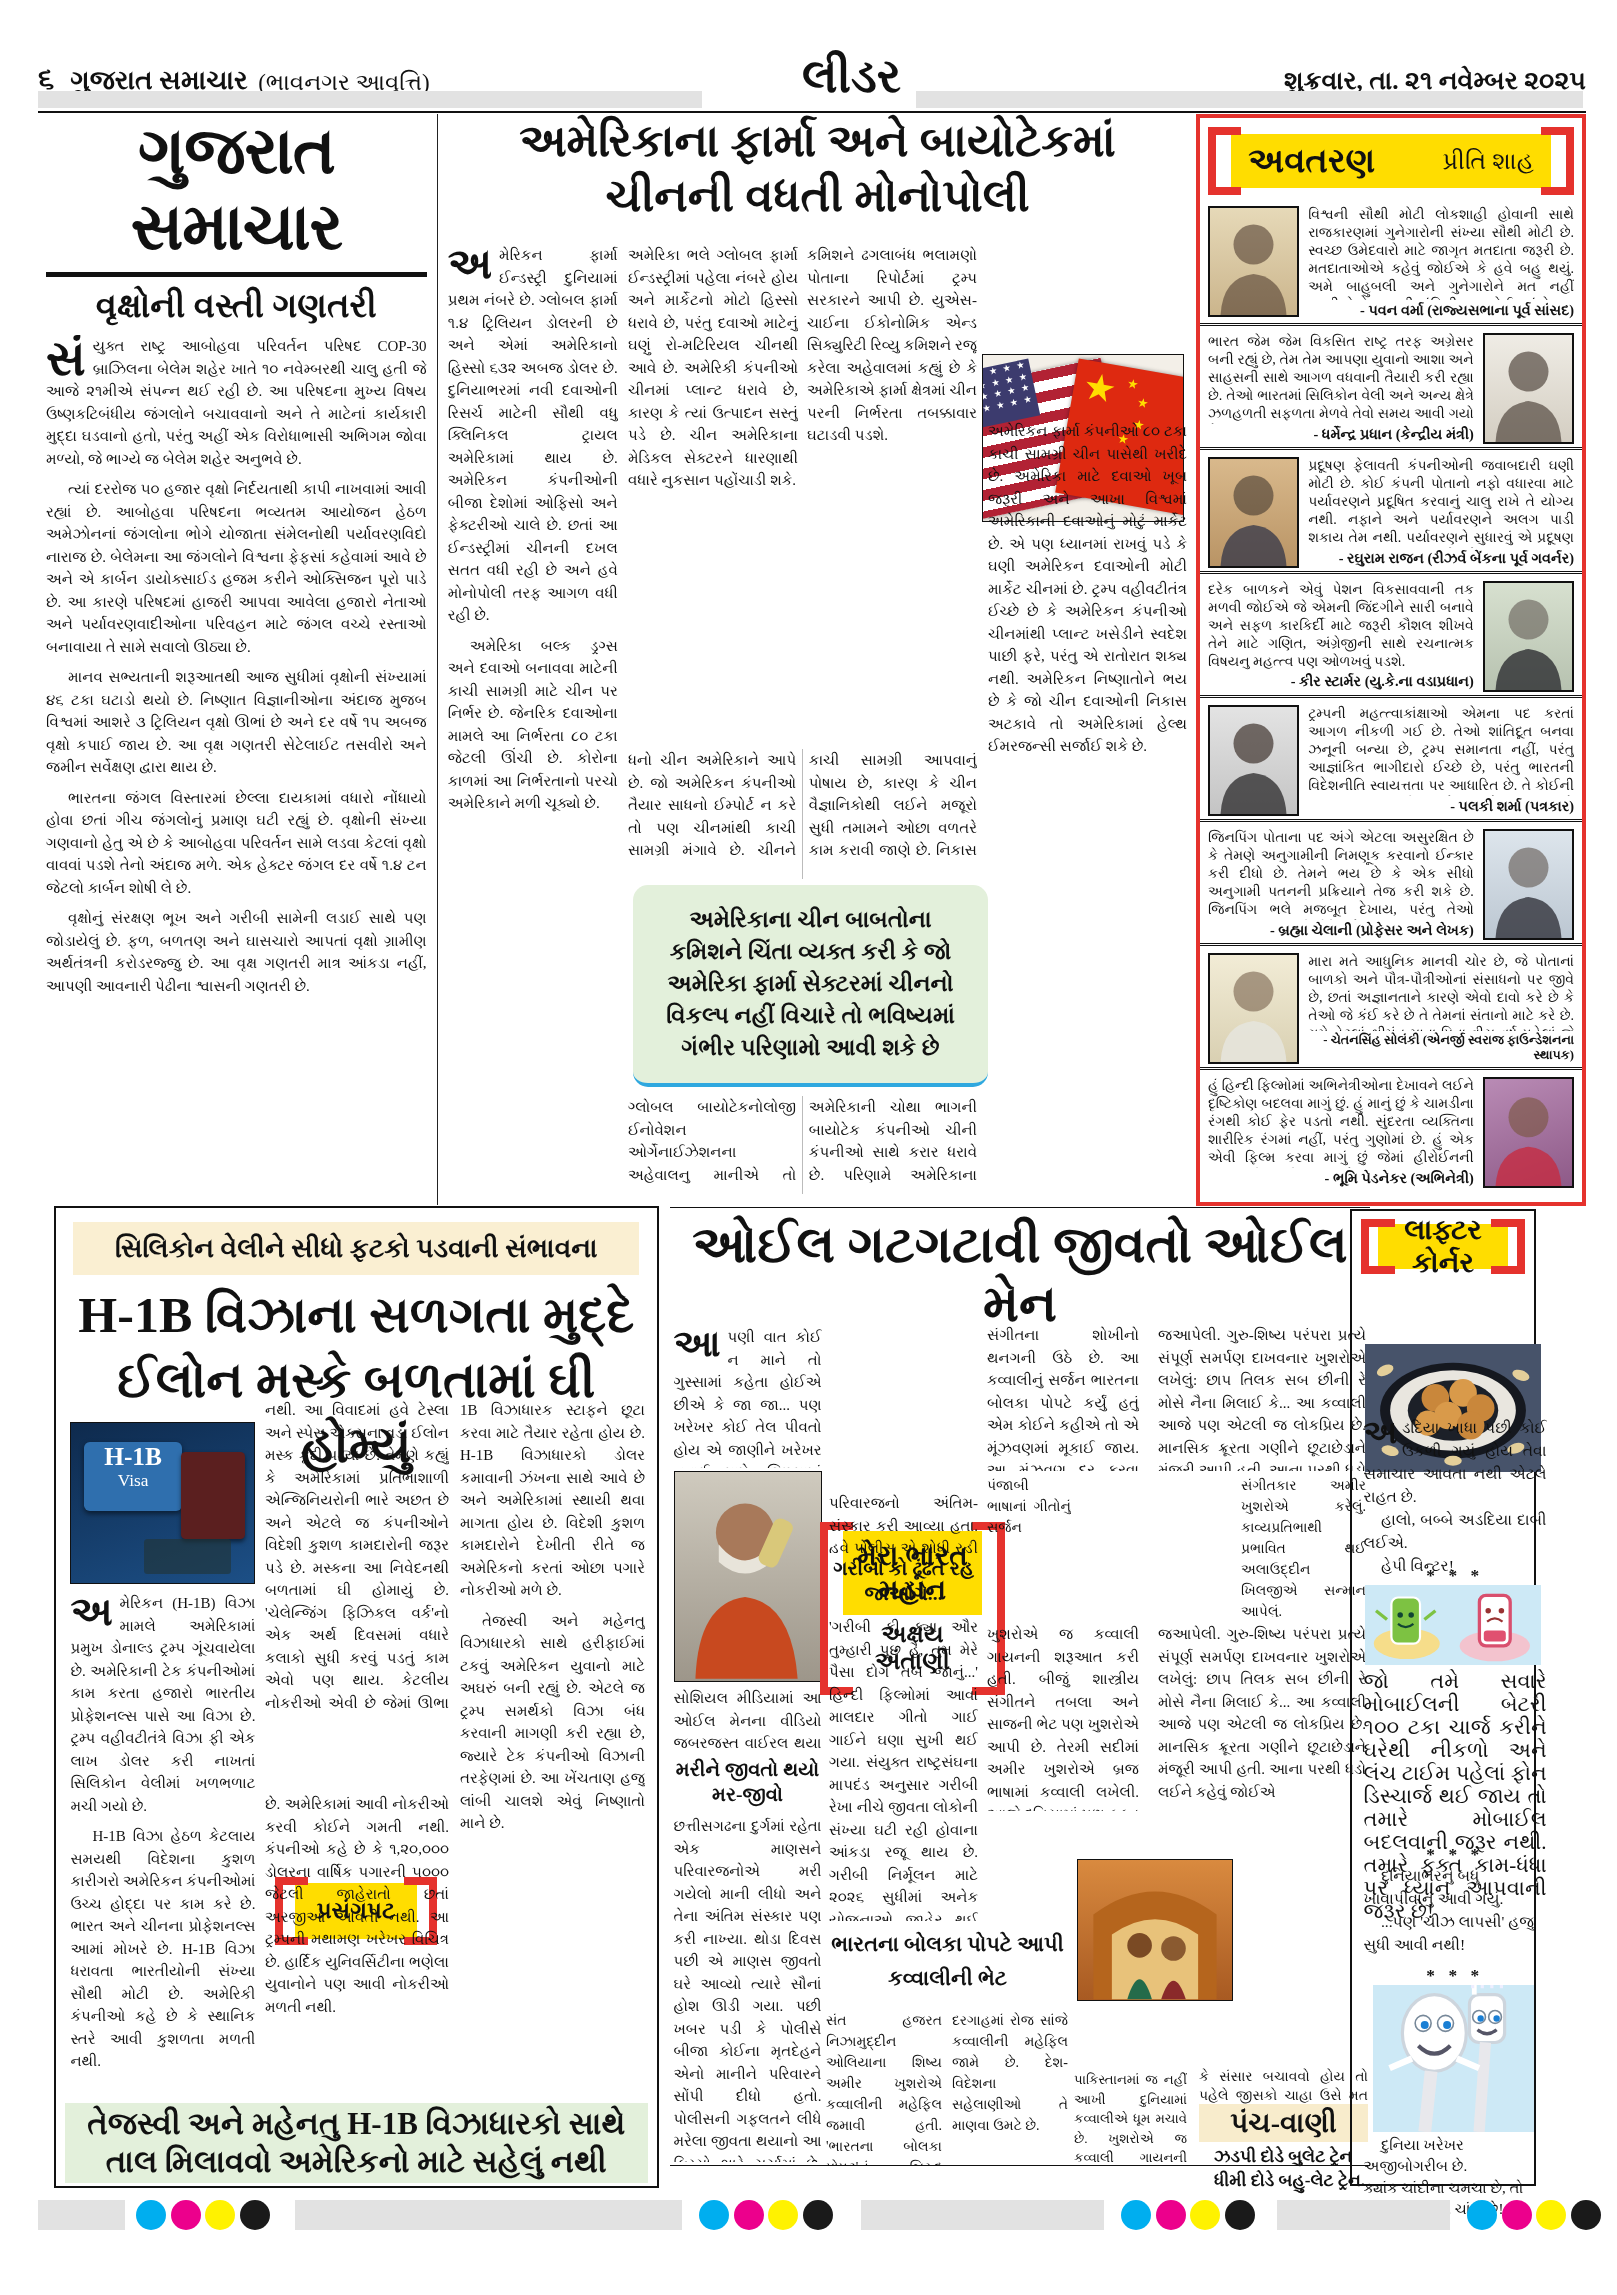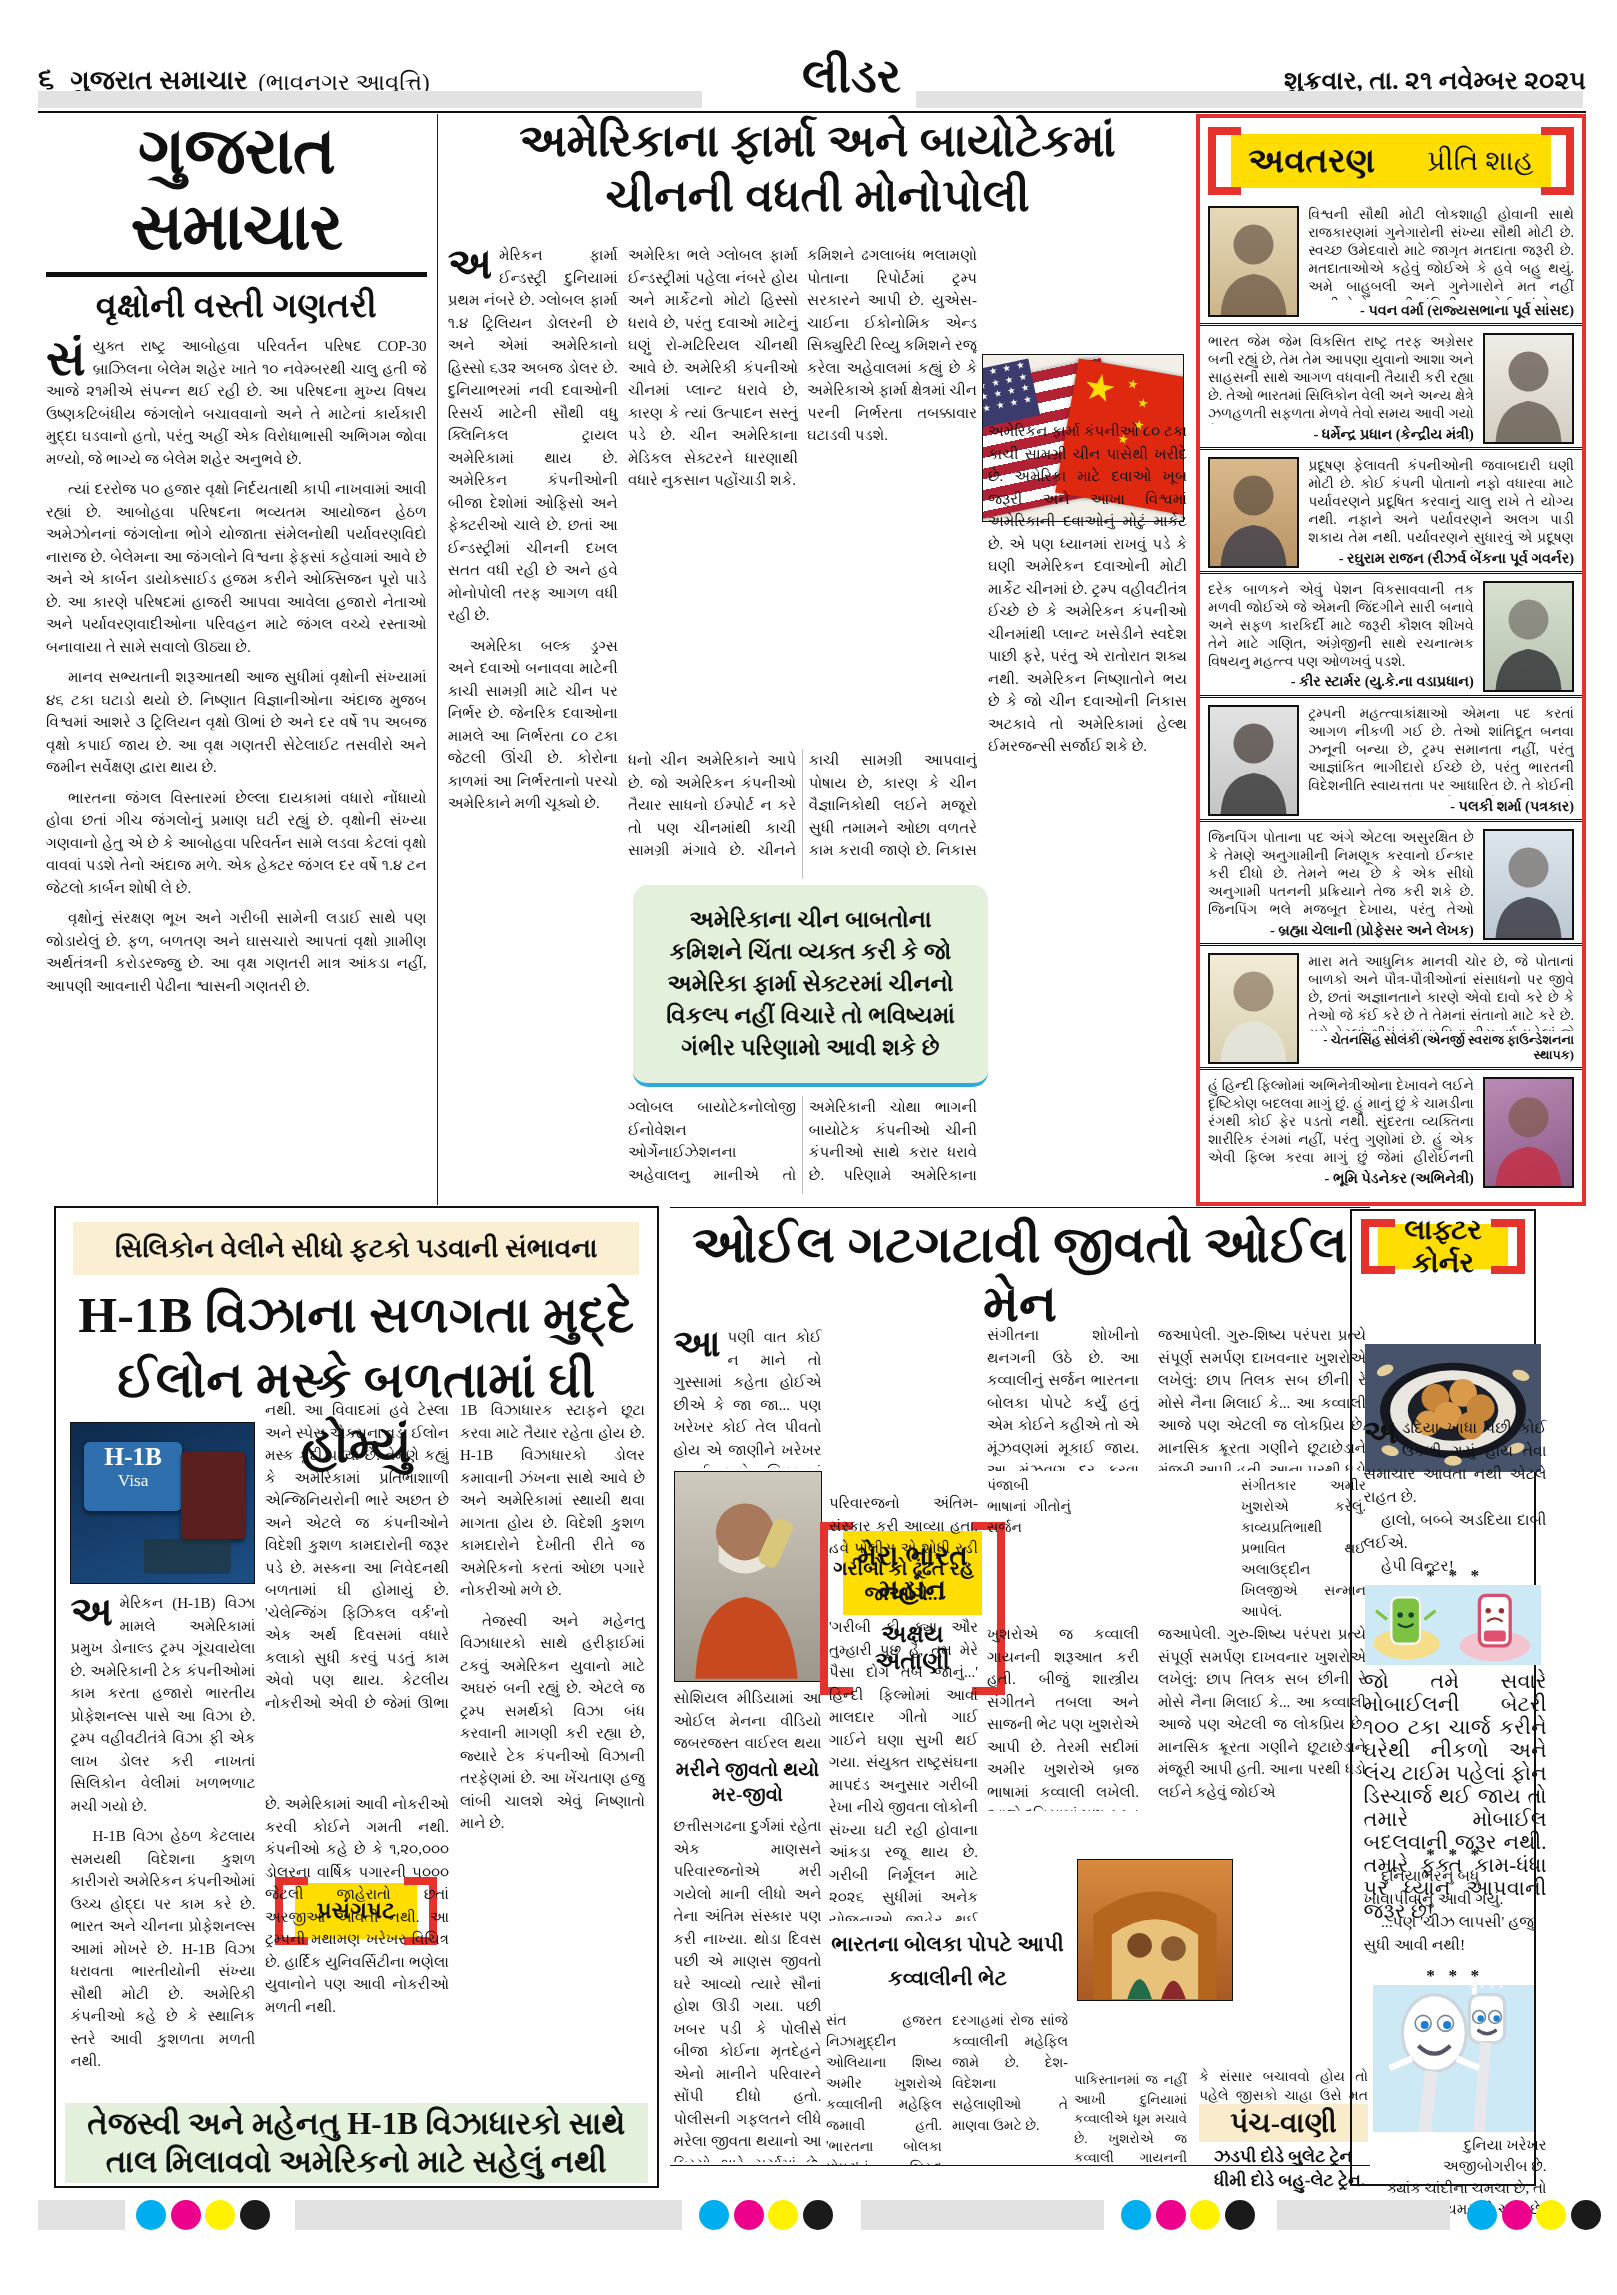--- a/index.html
+++ b/index.html
@@ -103,21 +103,21 @@
       <div style="font-size:23px;line-height:32px;font-weight:bold;text-align:center;">અમેરિકાના ચીન બાબતોના કમિશને ચિંતા વ્યક્ત કરી કે જો અમેરિકા ફાર્મા સેક્ટરમાં ચીનનો વિકલ્પ નહીં વિચારે તો ભવિષ્યમાં ગંભીર પરિણામો આવી શકે છે</div>
     </div>
     <div class="bt abs cols2" style="left:186px;top:982px;width:349px;height:98px;">ગ્લોબલ બાયોટેકનોલોજી ઈનોવેશન ઓર્ગેનાઈઝેશનના અહેવાલનુ માનીએ તો અમેરિકાની ચોથા ભાગની બાયોટેક કંપનીઓ ચીની કંપનીઓ સાથે કરાર ધરાવે છે. પરિણામે અમેરિકાના વિકલ્પે વિકસિત દેશો અન્ય દેશોની દવા કંપનીઓ તરફ નજર દોડાવી રહ્યા છે.</div>
     <div class="bt abs" style="left:546px;top:306px;width:199px;height:774px;">અમેરિકન ફાર્મા કંપનીઓ ૮૦ ટકા કાચી સામગ્રી ચીન પાસેથી ખરીદે છે. અમેરિકા માટે દવાઓ ખૂબ જરૂરી અને આખા વિશ્વમાં અમેરિકાની દવાઓનું મોટું માર્કેટ છે. એ પણ ધ્યાનમાં રાખવું પડે કે ઘણી અમેરિકન દવાઓની મોટી માર્કેટ ચીનમાં છે. ટ્રમ્પ વહીવટીતંત્ર ઈચ્છે છે કે અમેરિકન કંપનીઓ ચીનમાંથી પ્લાન્ટ ખસેડીને સ્વદેશ પાછી ફરે, પરંતુ એ રાતોરાત શક્ય નથી. અમેરિકન નિષ્ણાતોને ભય છે કે જો ચીન દવાઓની નિકાસ અટકાવે તો અમેરિકામાં હેલ્થ ઈમરજન્સી સર્જાઈ શકે છે.</div>
   </div>
 
   <div class="abs qpanel" style="left:1196px;top:114px;width:390px;height:1092px;">
     <div class="bframe" style="margin:9.2px 8px 3.5px;height:68px;">
       <div class="ybox" style="height:100%;display:flex;align-items:center;justify-content:space-between;padding:0 17.3px;">
         <span style="font-size:34px;font-weight:bold;">અવતરણ</span>
-        <span style="font-size:28px;font-weight:normal;">પ્રીતિ શાહ</span>
+        <span style="font-size:24px;font-weight:normal;">પ્રીતિ શાહ</span>
       </div>
     </div>
 
     <div class="qrow">
       <div class="qflex">
         <div class="qphoto" style="background:linear-gradient(180deg,#e6d9b8,#cbb58c);">
             <svg class="photo-sil" viewBox="0 0 100 125">
               <circle cx="50" cy="42" r="23" fill="rgba(70,50,38,.55)"></circle>
               <path d="M12 125 Q14 80 50 76 Q86 80 88 125 Z" fill="rgba(70,50,38,.55)"></path>
             </svg>
@@ -402,21 +402,21 @@
         <circle cx="66" cy="20" r="4" fill="#fff" stroke="#789" stroke-width="1"></circle>
           <circle cx="67" cy="21" r="2" fill="#1a7fd4"></circle>
         <circle cx="76" cy="20" r="4" fill="#fff" stroke="#789" stroke-width="1"></circle>
           <circle cx="77" cy="21" r="2" fill="#1a7fd4"></circle>
         <path d="M65 28 Q71 33 77 28" stroke="#556" stroke-width="2" fill="none"></path>
         <path d="M62 2 L62 -6 M68 2 L68 -8 M74 2 L74 -8 M80 2 L80 -6" stroke="#eef" stroke-width="2"></path>
         <path d="M70 36 L66 92" stroke="#e8e8ec" stroke-width="7"></path>
         <path d="M24 46 L10 52 M52 46 L66 52" stroke="#fff" stroke-width="4"></path>
       </svg>
     </div>
-    <div class="abs" style="left:11.6px;top:924px;width:183px;font-size:15px;line-height:21.4px;text-align:right;">
+    <div class="abs" style="left:11.6px;top:924px;width:183px;font-size:15px;line-height:21.4px;">
       <p style="text-indent:17.3px;">દુનિયા ખરેખર અજીબોગરીબ છે.</p>
       <p>ક્યાંક ચાંદીના ચમચા છે, તો ક્યાંક ચમચાને ચાંદી છે!</p>
     </div>
   </div>
 
   <div class="abs graybar" style="left:38px;top:2200px;width:87px;height:30px;"></div>
   <div class="abs" style="left:136px;top:2200px;">
     <span class="dot" style="background:#00aeef;"></span><span class="dot" style="background:#ec008c;"></span><span class="dot" style="background:#fff200;"></span><span class="dot" style="background:#1a1a1a;"></span>
   </div>
   <div class="abs graybar" style="left:295px;top:2200px;width:387px;height:30px;"></div>

